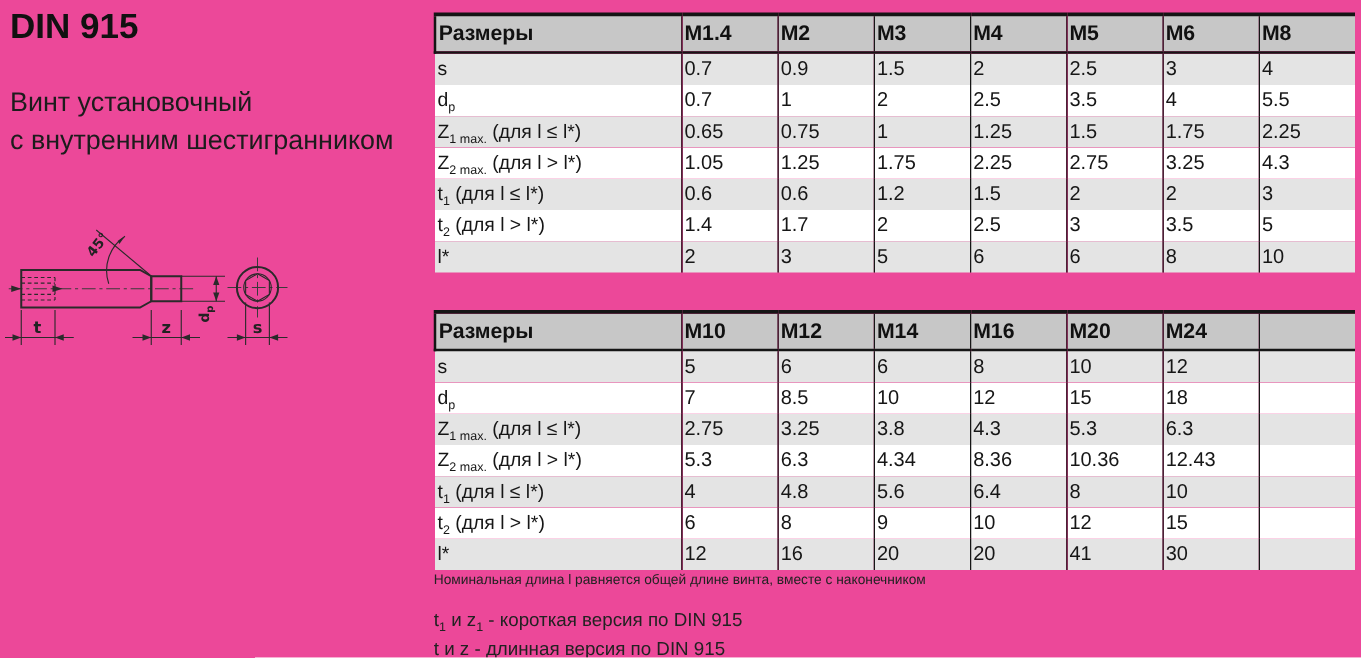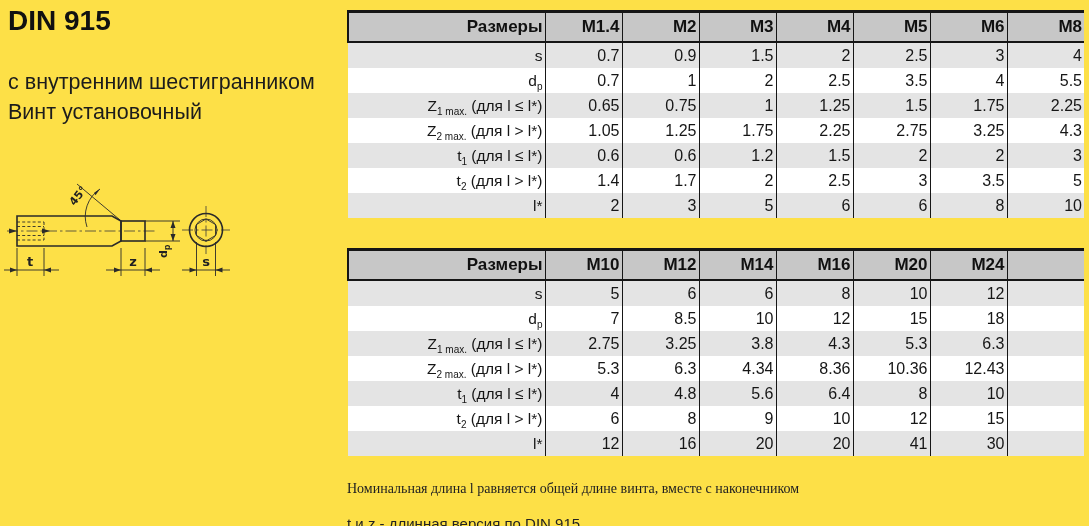--- a/index.html
+++ b/index.html
@@ -1,64 +1,64 @@
 <!DOCTYPE html>
 <html><head>
 <meta charset="utf-8">
 <style>
   html,body { margin:0; padding:0; background:#fff; }
   .page {
-    position:relative; width:1089px; height:526px; background:#fde047;
+    position:relative; width:1089px; height:526px; background:#ec4899;
     font-family:"Liberation Sans", sans-serif; color:#1a1a1a; overflow:hidden;
   }
   
   .left-panel { position:absolute; left:8px; top:4px; width:335px; }
   .std-line { font-size:28px; font-weight:bold; line-height:1.18; color:#111; }
   .desc { margin-top:30px; font-size:21.5px; line-height:1.4; color:#1c1c1c; }
   .drawing-wrap { position:absolute; left:4px; top:170px; }
   
   .right-panel { position:absolute; left:347px; top:10px; width:740px; }
-  table.dim-table { border-collapse:collapse; table-layout:fixed; width:736px; text-align:right; }
+  table.dim-table { border-collapse:collapse; table-layout:fixed; width:736px; text-align:left; }
   table.dim-table.second { margin-top:30px; }
   .dim-table th, .dim-table td { padding:0 2px; height:25px; white-space:nowrap; overflow:hidden; }
   .dim-table thead th {
     height:28px; background:#c7c7c7; font-size:17px; font-weight:bold; color:#111;
     border-top:3px solid #151515; border-bottom:2px solid #151515;
   }
   .dim-table thead th:first-child { border-left:2px solid #151515; }
   .dim-table thead th:not(:first-child),
   .dim-table tbody td:not(:first-child) { border-left:1.4px solid #161616; }
   .dim-table tbody tr:nth-child(odd) { background:#e4e4e4; }
   .dim-table tbody tr:nth-child(even) { background:#ffffff; }
   .dim-table tbody td { font-size:16px; color:#161616; }
   .dim-table td.row-label { font-size:15.5px; }
   .dim-table sub, .fnote sub { font-size:10px; line-height:0; }
-  .note { margin-top:25px; font-size:14px; color:#222;font-family:Liberation Serif, serif; }
+  .note { margin-top:2px; font-size:11px; color:#222; }
   .footnotes { margin-top:16px; }
   .fnote { font-size:15px; color:#222; line-height:1.5; }
   
   .tech { stroke:#2a2a2a; fill:none; }
   .thick { stroke-width:1.6; }
   .thin { stroke-width:0.9; }
   .dash { stroke-width:0.9; stroke-dasharray:3 2.2; }
   .cline { stroke-width:0.8; stroke-dasharray:11 3 2.5 3; stroke:#3a3a3a; }
   .arrow { fill:#2a2a2a; stroke:none; }
   .dimtxt { font-family:"DejaVu Sans", sans-serif; font-size:13px; font-weight:600; fill:#222; }
   .dimtxt-sm { font-family:"DejaVu Sans", sans-serif; font-size:11px; font-weight:600; fill:#222; }
 </style>
 </head>
 <body>
 
 <div class="page">
 
   <div class="left-panel">
     <div class="std-line">DIN 915</div>
     <div class="desc">
+      <div>Винт установочный</div>
       <div>с внутренним шестигранником</div>
-      <div>Винт установочный</div>
     </div>
   </div>
 
   <div class="drawing-wrap">
     <svg width="248" height="128" viewBox="0 0 248 128">
 
       <g>
 
         <line class="tech cline" x1="3" y1="61" x2="152" y2="61"></line>
 
@@ -321,17 +321,18 @@
               <td>20</td>
               <td>41</td>
               <td>30</td>
               <td></td>
             </tr>
           </tbody>
         </table>
       </div>
     <div class="note">Номинальная длина l равняется общей длине винта, вместе с наконечником</div>
     <div class="footnotes" id="footnotes">
+        <div class="fnote">t<sub>1</sub> и z<sub>1</sub> - короткая версия по DIN 915</div>
         <div class="fnote">t и z - длинная версия по DIN 915</div>
       </div>
   </div>
 
 </div>
 
 </body></html>

